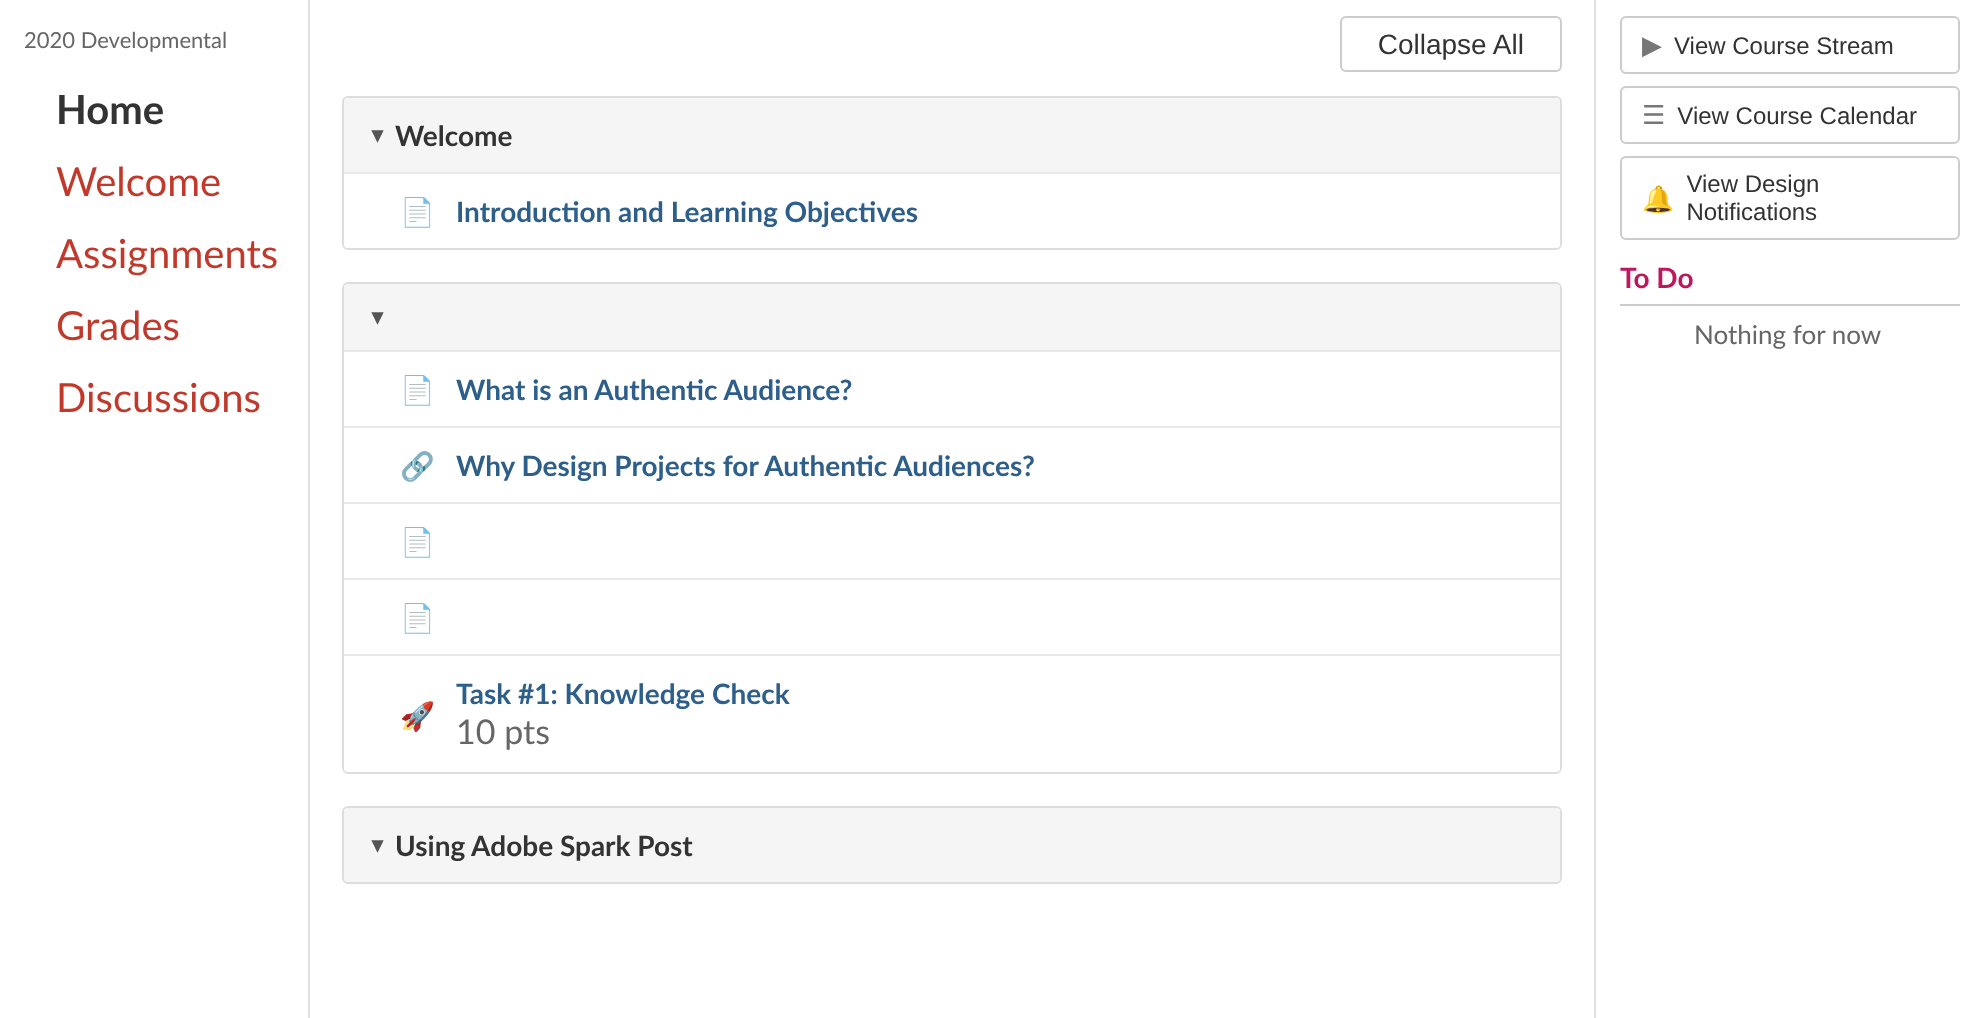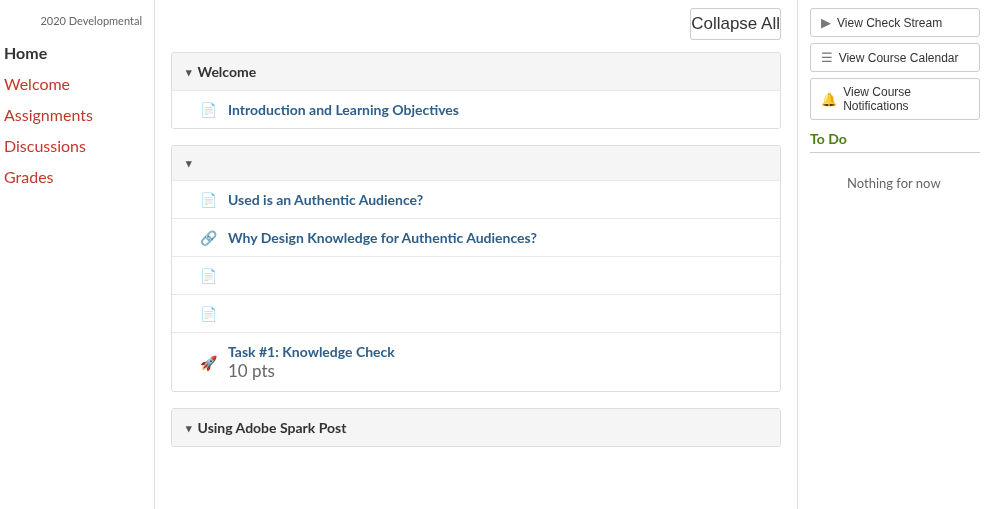--- a/index.html
+++ b/index.html
@@ -2,36 +2,36 @@
 <html><head>
   <meta charset="utf-8">
   <style>
     * { box-sizing: border-box; margin: 0; padding: 0; }
     body { font-family: 'Lato', Arial, sans-serif; font-size: 14px; color: #333; background: #fff; }
 
     .app-container { display: flex; width: 992px; min-height: 509px; }
 
     
     .sidebar { width: 155px; min-width: 155px; background: #fff; border-right: 1px solid #e0e0e0; padding: 8px 0; }
-    .sidebar-course-label { font-size: 11px; color: #666; padding: 6px 12px 10px 12px; text-align: right; }
+    .sidebar-course-label { font-size: 11px; color: #666; padding: 6px 12px 10px 12px; }
     .sidebar-nav { list-style: none; }
     .sidebar-nav li { }
     .sidebar-nav li a {
-      display: block; padding: 6px 4px; text-decoration: none; font-size: 16px; color: #c0392b;
+      display: block; padding: 6px 28px; text-decoration: none; font-size: 20px; color: #c0392b;
     }
     .sidebar-nav li a.active { color: #333; font-weight: bold; }
 
     
     .main-content { flex: 1; padding: 8px 16px; overflow-y: auto; background: #fff; }
 
     .top-bar { display: flex; justify-content: flex-end; margin-bottom: 12px; }
 
     .collapse-all-btn {
-      border: 1px solid #ccc; background: #fff; padding: 5px 0;
-      font-size: 17px; color: #333; cursor: pointer; border-radius: 3px;
+      border: 1px solid #ccc; background: #fff; padding: 5px 18px;
+      font-size: 14px; color: #333; cursor: pointer; border-radius: 3px;
     }
 
     
     .module-section { border: 1px solid #ddd; border-radius: 3px; margin-bottom: 16px; overflow: hidden; }
 
     .module-header {
       background: #f5f5f5; padding: 10px 14px; font-size: 14px; font-weight: bold;
       color: #333; display: flex; align-items: center; gap: 6px; cursor: pointer;
     }
     .module-header .arrow { font-size: 11px; color: #555; }
@@ -52,21 +52,21 @@
 
     .right-btn {
       display: flex; align-items: center; gap: 6px;
       width: 100%; padding: 6px 10px; margin-bottom: 6px;
       border: 1px solid #ccc; background: #fff; font-size: 12px;
       color: #333; cursor: pointer; border-radius: 3px; text-align: left;
     }
     .right-btn .btn-icon { color: #777; font-size: 13px; }
 
     .todo-section { margin-top: 10px; }
-    .todo-title { font-size: 14px; font-weight: bold; color: #4d7c0f; border-bottom: 1px solid #ccc; padding-bottom: 5px; margin-bottom: 22px; }
+    .todo-title { font-size: 14px; font-weight: bold; color: #be185d; border-bottom: 1px solid #ccc; padding-bottom: 5px; margin-bottom: 6px; }
     .todo-empty { font-size: 13px; color: #666; margin-left: 37px; }
 
     
     .module-section-partial { border: 1px solid #ddd; border-radius: 3px; overflow: hidden; }
   </style>
 </head>
 <body>
 
 <div class="app-container">
 
@@ -76,24 +76,24 @@
     <li>
           <a href="#" class="active">Home</a>
         </li>
         <li>
           <a href="#">Welcome</a>
         </li>
         <li>
           <a href="#">Assignments</a>
         </li>
         <li>
-          <a href="#">Discussions</a>
+          <a href="#">Grades</a>
         </li>
         <li>
-          <a href="#">Grades</a>
+          <a href="#">Discussions</a>
         </li>
       </ul>
   </div>
 
   <div class="main-content">
     <div class="top-bar">
       <button class="collapse-all-btn">Collapse All</button>
     </div>
     <div id="modules-container">
         <div class="module-section">
@@ -108,27 +108,27 @@
             </div>
           </div>
         </div>
         <div class="module-section">
           <div class="module-header">
             <span class="arrow">▾</span>
           </div>
           <div class="module-item">
             <span class="item-icon">📄</span>
             <div class="item-title-group">
-              <a class="item-title" href="#">Used is an Authentic Audience?</a>
+              <a class="item-title" href="#">What is an Authentic Audience?</a>
             </div>
           </div>
           <div class="module-item">
             <span class="item-icon">🔗</span>
             <div class="item-title-group">
-              <a class="item-title" href="#">Why Design Knowledge for Authentic Audiences?</a>
+              <a class="item-title" href="#">Why Design Projects for Authentic Audiences?</a>
             </div>
           </div>
           <div class="module-item">
             <span class="item-icon">📄</span>
           </div>
           <div class="module-item">
             <span class="item-icon">📄</span>
           </div>
           <div class="module-item">
             <span class="item-icon">🚀</span>
@@ -144,29 +144,29 @@
             <span>Using Adobe Spark Post</span>
           </div>
         </div>
       </div>
   </div>
 
   <div class="right-sidebar">
     <div id="right-buttons">
         <button class="right-btn">
           <span class="btn-icon">▶</span>
-          <span>View Check Stream</span>
+          <span>View Course Stream</span>
         </button>
         <button class="right-btn">
           <span class="btn-icon">☰</span>
           <span>View Course Calendar</span>
         </button>
         <button class="right-btn">
           <span class="btn-icon">🔔</span>
-          <span>View Course Notifications</span>
+          <span>View Design Notifications</span>
         </button>
       </div>
     <div class="todo-section">
       <div class="todo-title">To Do</div>
       <div class="todo-empty">Nothing for now</div>
     </div>
   </div>
 </div>
 
 </body></html>

